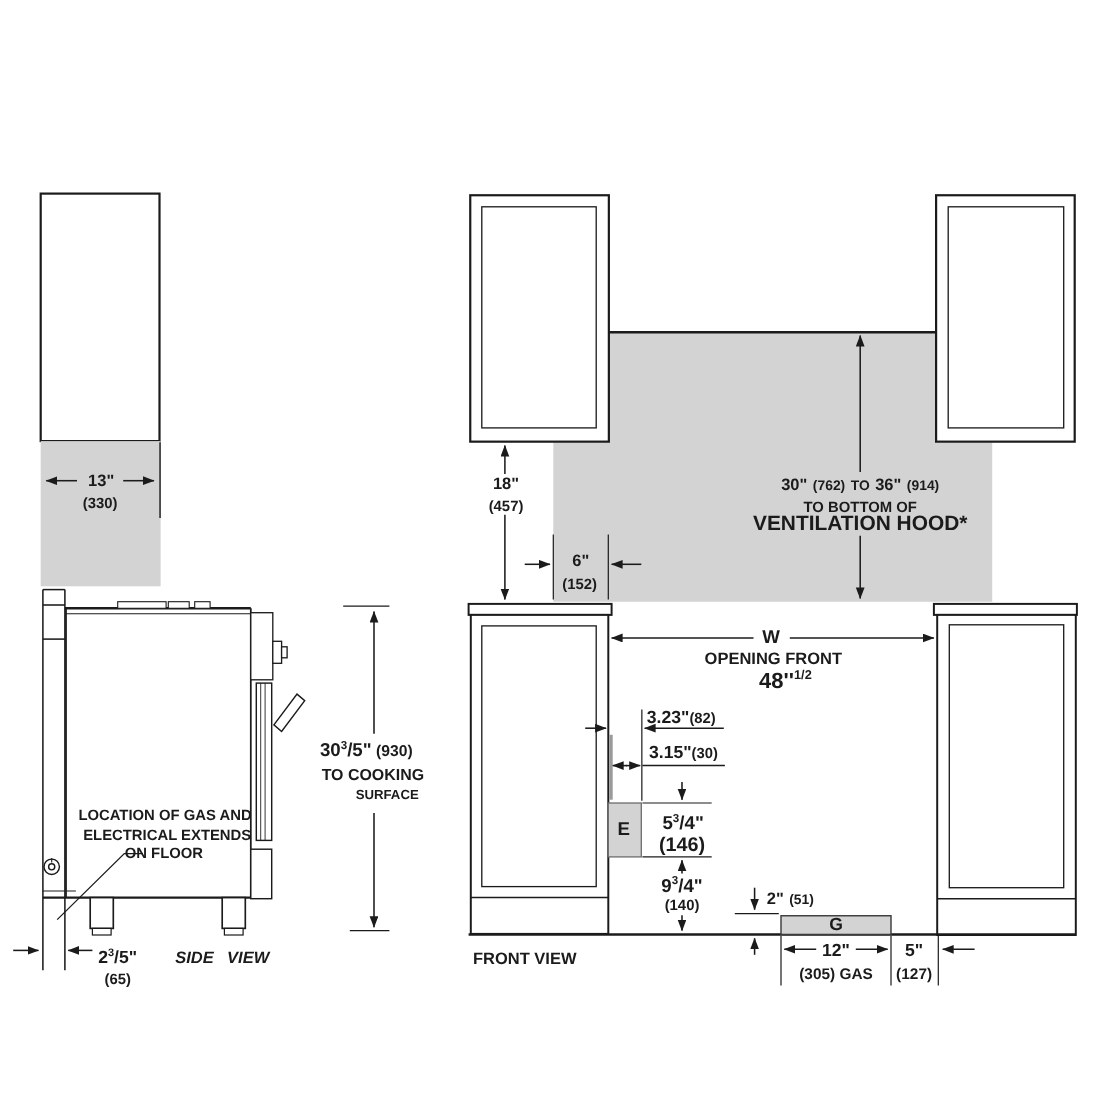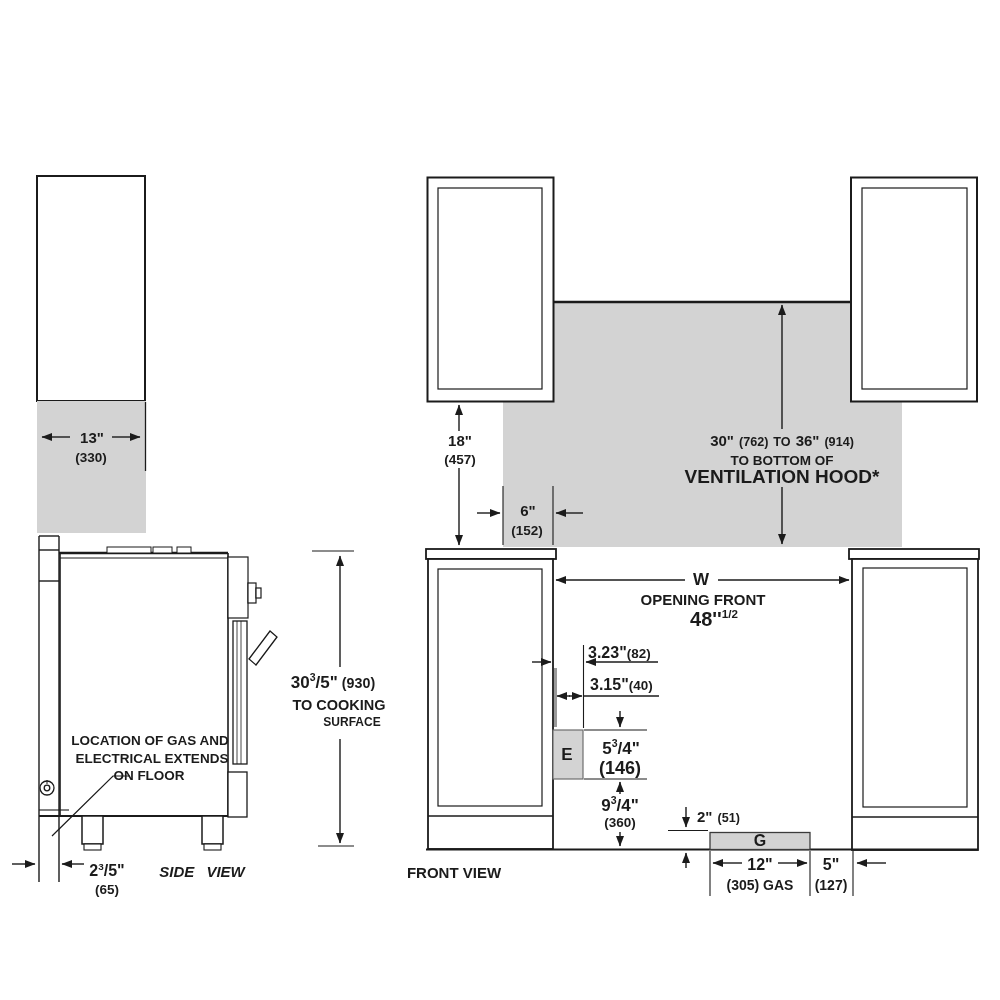--- a/index.html
+++ b/index.html
@@ -201,35 +201,35 @@
 <div class="lbl" style="left:782px;top:476px;font-size:19px">VENTILATION HOOD*</div>
 
 <div class="lbl" style="left:528px;top:510px;font-size:15px">6"</div>
 <div class="lbl" style="left:527px;top:531px;font-size:13.5px">(152)</div>
 
 <div class="lbl" style="left:701px;top:579px;font-size:17px">W</div>
 <div class="lbl" style="left:703px;top:599px;font-size:15px">OPENING FRONT</div>
 <div class="lbl" style="left:714px;top:619px;font-size:20px"><span>48''</span><span class="supq">1/2</span></div>
 
 <div class="lbl left" style="left:588px;top:653px;font-size:16px"><span>3.23"</span><span class="met">(82)</span></div>
-<div class="lbl left" style="left:590px;top:685px;font-size:16px"><span>3.15"</span><span class="met">(40)</span></div>
+<div class="lbl left" style="left:590px;top:685px;font-size:16px"><span>3.15"</span><span class="met">(30)</span></div>
 
 <div class="lbl" style="left:567px;top:754px;font-size:17px">E</div>
 
 <div class="lbl" style="left:621px;top:748px;font-size:17px"><span>5</span><sup class="fr">3</sup><span>/4"</span></div>
 <div class="lbl" style="left:620px;top:768px;font-size:18px">(146)</div>
 
 <div class="lbl" style="left:620px;top:805px;font-size:17px"><span>9</span><sup class="fr">3</sup><span>/4"</span></div>
-<div class="lbl" style="left:620px;top:823px;font-size:13.5px">(360)</div>
+<div class="lbl" style="left:620px;top:823px;font-size:13.5px">(140)</div>
 
 <div class="lbl left" style="left:697px;top:817px;font-size:15px"><span>2"</span><span class="gap"></span><span class="met">(51)</span></div>
 
 <div class="lbl" style="left:760px;top:841px;font-size:16px">G</div>
 
 <div class="lbl" style="left:760px;top:865px;font-size:16px">12"</div>
 <div class="lbl" style="left:760px;top:885px;font-size:14px">(305) GAS</div>
 
 <div class="lbl" style="left:831px;top:865px;font-size:16px">5"</div>
 <div class="lbl" style="left:831px;top:885px;font-size:14px">(127)</div>
 
-<div class="lbl" style="left:454px;top:872px;font-size:15px">FRONT VIEW</div>
+<div class="lbl" style="left:477px;top:872px;font-size:15px">FRONT VIEW</div>
 
 </div>
 
 </body></html>

